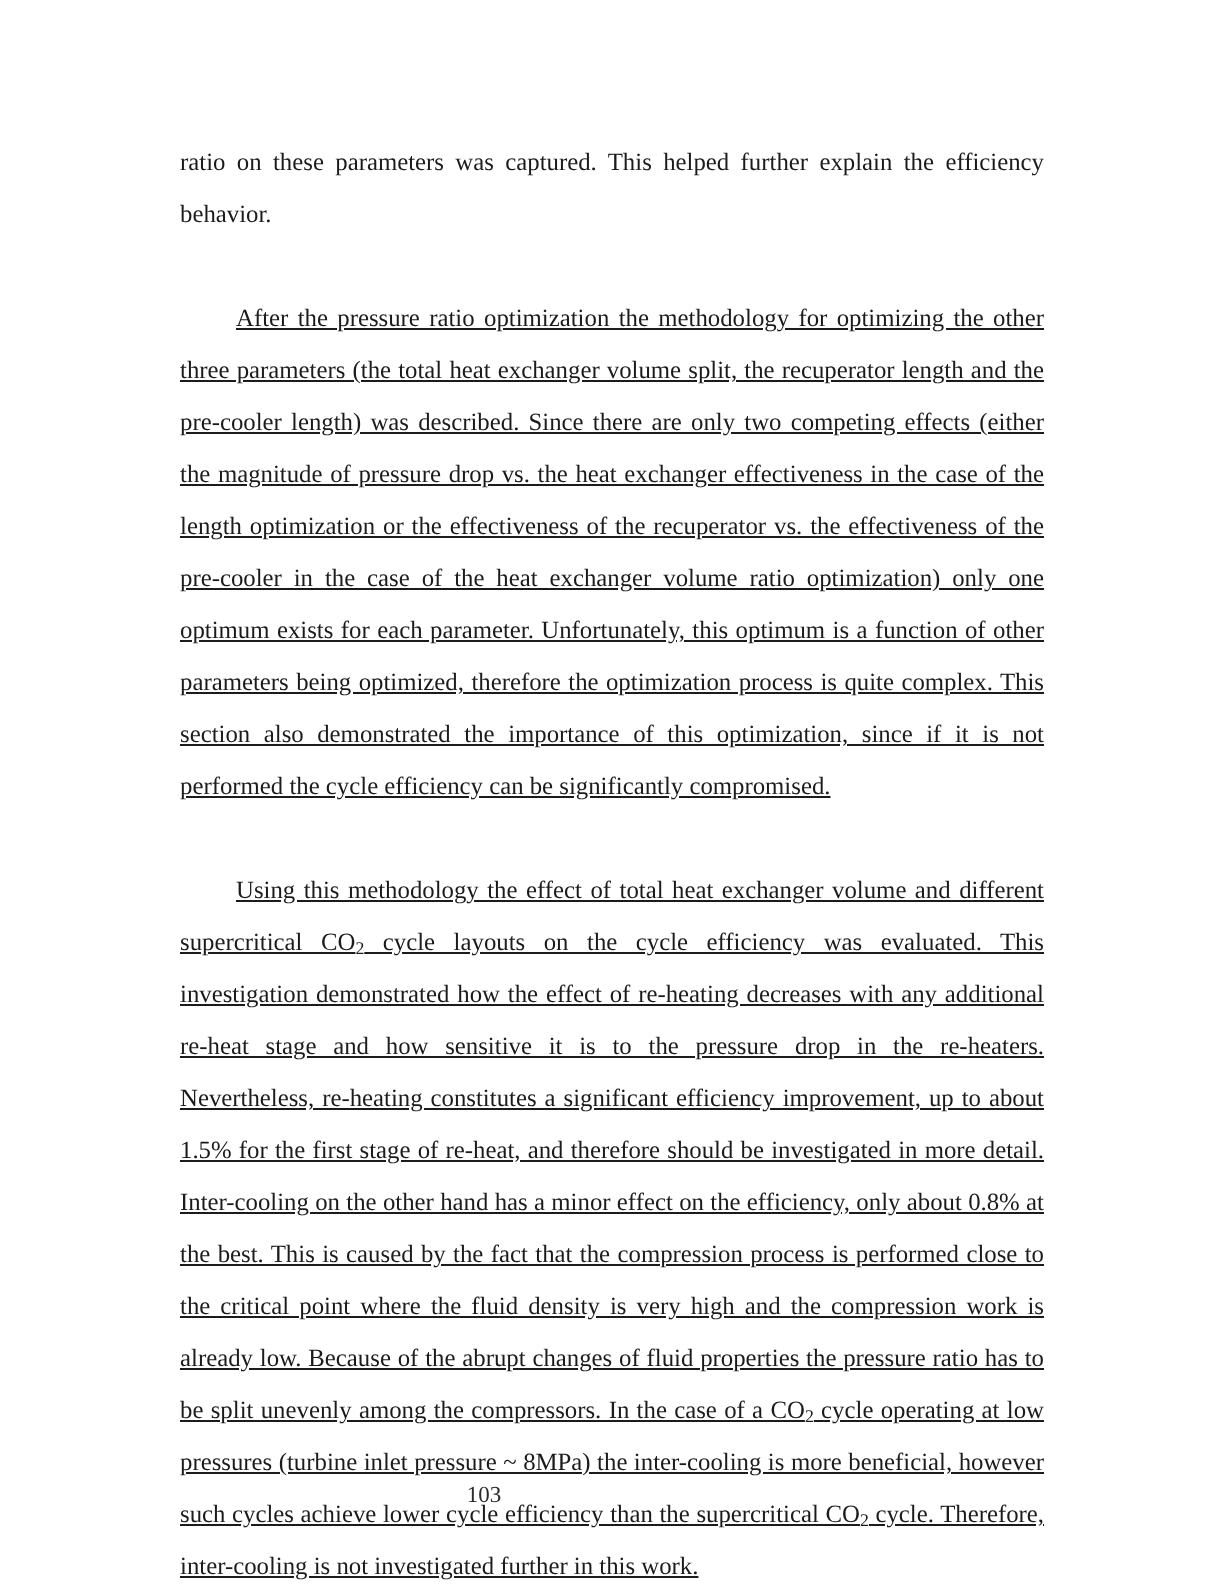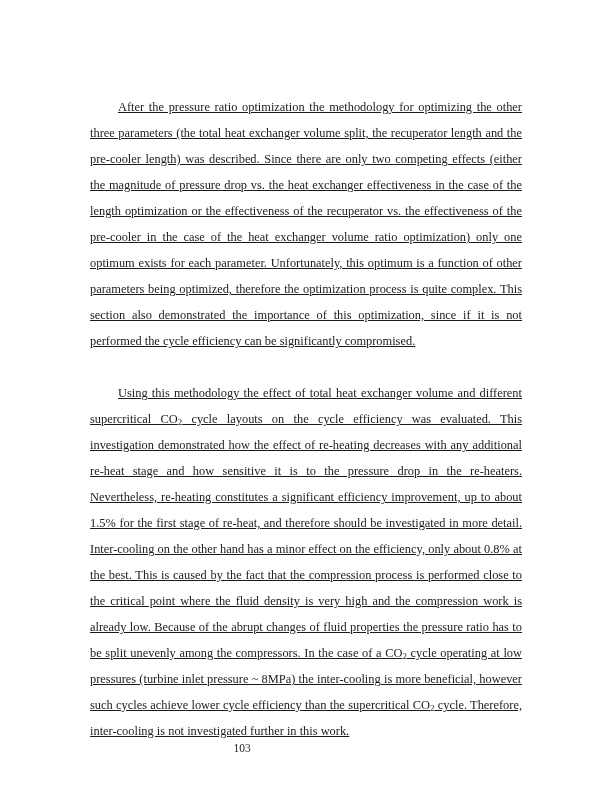--- a/index.html
+++ b/index.html
@@ -62,20 +62,21 @@
     font-family: "Liberation Serif", "DejaVu Serif", serif;
   }
 </style>
 </head>
 <body>
 
 <div class="page">
 
   <div class="text-column">
 
+    <p class="para">ratio on these parameters was captured.  This helped further explain the efficiency behavior.</p>
 
     <p class="para indent spaced">After the pressure ratio optimization the methodology for optimizing the other three parameters (the total heat exchanger volume split, the recuperator length and the pre-cooler length) was described.  Since there are only two competing effects (either the magnitude of pressure drop vs. the heat exchanger effectiveness in the case of the length optimization or the effectiveness of the recuperator vs. the effectiveness of the pre-cooler in the case of the heat exchanger volume ratio optimization) only one optimum exists for each parameter.  Unfortunately, this optimum is a function of other parameters being optimized, therefore the optimization process is quite complex.  This section also demonstrated the importance of this optimization, since if it is not performed the cycle efficiency can be significantly compromised.</p>
 
     <p class="para indent spaced"><span>Using this methodology the effect of total heat exchanger volume and different supercritical CO</span><sub>2</sub><span> cycle layouts on the cycle efficiency was evaluated.  This investigation demonstrated how the effect of re-heating decreases with any additional re-heat stage and how sensitive it is to the pressure drop in the re-heaters.  Nevertheless, re-heating constitutes a significant efficiency improvement, up to about 1.5% for the first stage of re-heat, and therefore should be investigated in more detail.  Inter-cooling on the other hand has a minor effect on the efficiency, only about 0.8% at the best.  This is caused by the fact that the compression process is performed close to the critical point where the fluid density is very high and the compression work is already low.  Because of the abrupt changes of fluid properties the pressure ratio has to be split unevenly among the compressors.  In the case of a CO</span><sub>2</sub><span> cycle operating at low pressures (turbine inlet pressure ~ 8MPa) the inter-cooling is more beneficial, however such cycles achieve lower cycle efficiency than the supercritical CO</span><sub>2</sub><span> cycle.  Therefore, inter-cooling is not investigated further in this work.</span></p>
 
   </div>
 
   <div class="page-number">103</div>
 
 </div>

